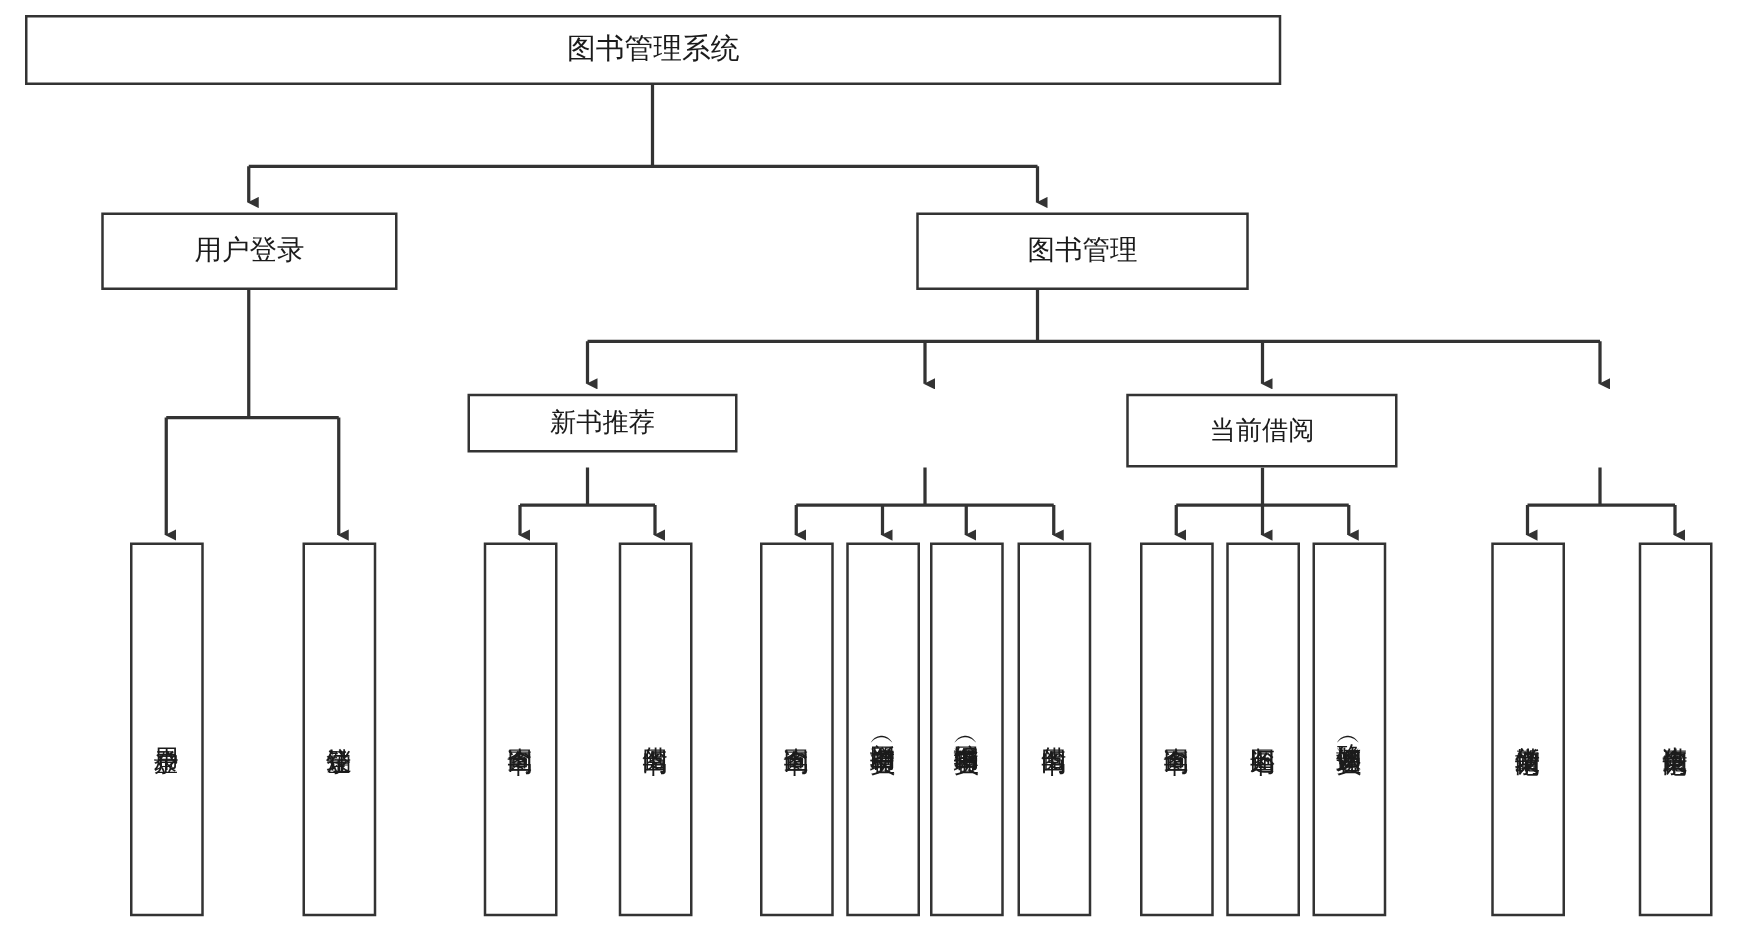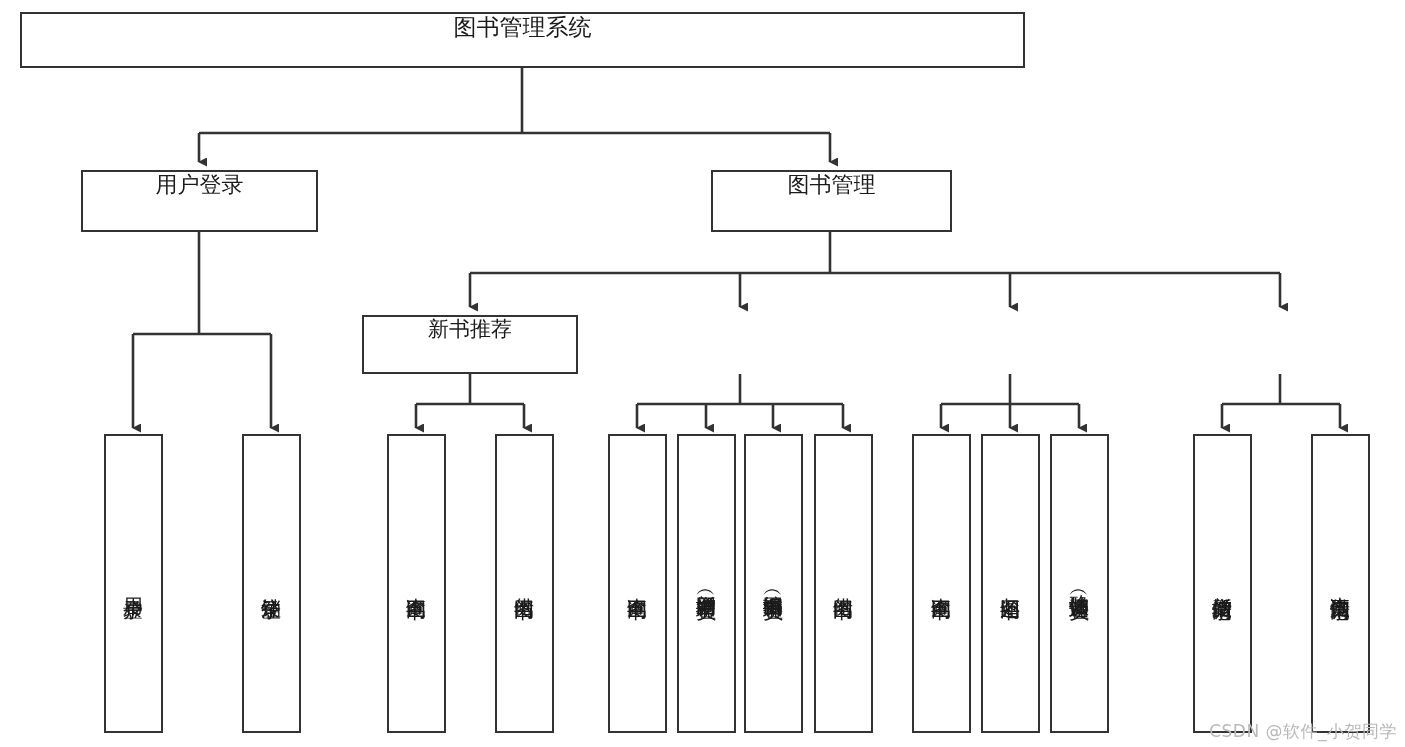--- a/index.html
+++ b/index.html
@@ -25,20 +25,21 @@
     width: 1405px;
     height: 747px;
     pointer-events: none;
   }
   .node {
     position: absolute;
     box-sizing: border-box;
     background: #ffffff;
     border: 2.5px solid #333333;
     display: flex;
+    align-items: center;
     justify-content: center;
     color: #1b1b1b;
     z-index: 3;
   }
   .node .label {
     font-family: "DejaVu Sans", "Liberation Sans", sans-serif;
     line-height: 1.18;
     text-align: center;
     white-space: pre;
   }
@@ -123,26 +124,29 @@
     </g>
   </svg>
 
   <div class="node root" style="left:20px; top:12px; width:1005px; height:56px;">
     <span class="label">图书管理系统</span>
   </div>
 
   <div class="node lvl2" style="left:81px; top:170px; width:237px; height:62px;">
     <span class="label">用户登录</span>
   </div>
-  <div class="node lvl2" style="left:711px; top:170px; width:241px; height:62px;">
+  <div class="node lvl2" style="left:733px; top:170px; width:266px; height:62px;">
     <span class="label">图书管理</span>
   </div>
 
-  <div class="node lvl3" style="left:362px; top:315px; width:216px; height:59px;">
+  <div class="node lvl3" style="left:374px; top:315px; width:216px; height:47px;">
     <span class="label">新书推荐</span>
+  </div>
+  <div class="node lvl3" style="left:901px; top:315px; width:217px; height:59px;">
+    <span class="label">当前借阅</span>
   </div>
 
   <div class="node leaf" style="left:104px; top:434px; width:59px; height:299px;">
     <span class="label">用户登录</span>
   </div>
   <div class="node leaf" style="left:242px; top:434px; width:59px; height:299px;">
     <span class="label">注销登录</span>
   </div>
 
   <div class="node leaf" style="left:387px; top:434px; width:59px; height:299px;">
@@ -175,15 +179,14 @@
     <span class="label">确认归还（管理员）</span>
   </div>
 
   <div class="node leaf" style="left:1193px; top:434px; width:59px; height:299px;">
     <span class="label">新增借阅记录</span>
   </div>
   <div class="node leaf" style="left:1311px; top:434px; width:59px; height:299px;">
     <span class="label">查询借阅记录</span>
   </div>
 
-  <div id="watermark">CSDN @软件_小贺同学</div>
 
 </div>
 
 </body></html>

